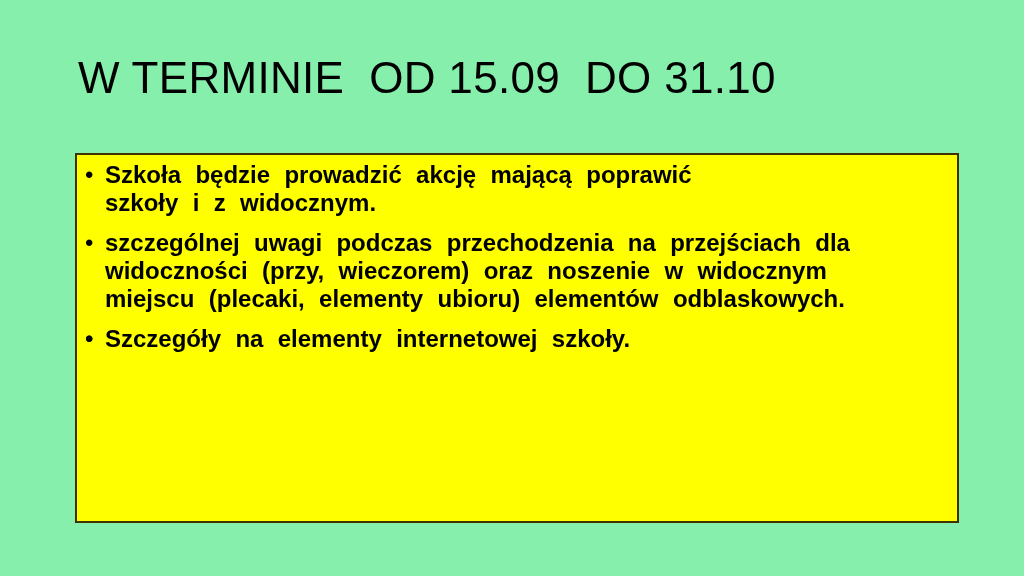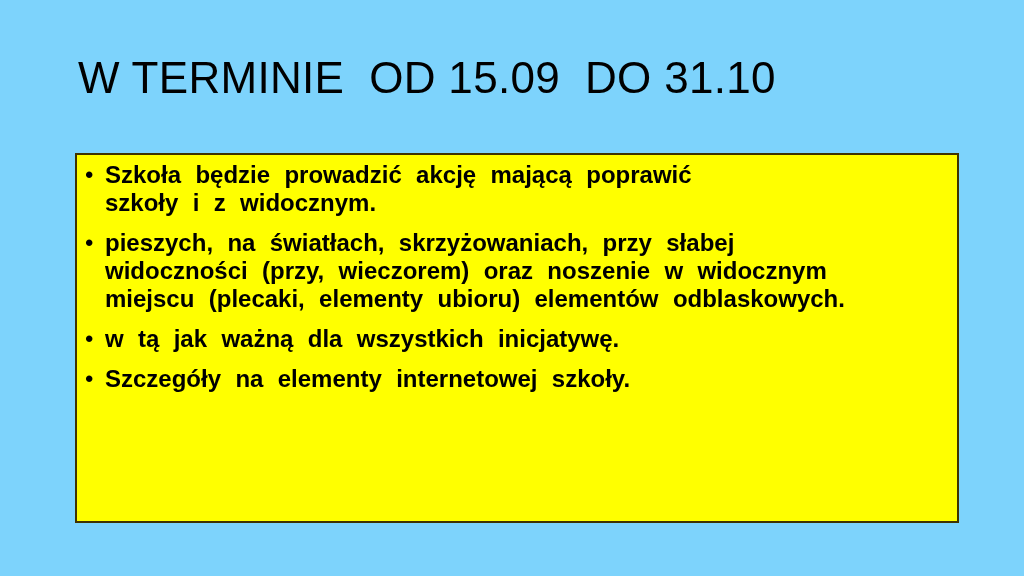--- a/index.html
+++ b/index.html
@@ -4,21 +4,21 @@
 <style>
   html, body {
     margin: 0;
     padding: 0;
     background: #ffffff;
   }
   .slide {
     position: relative;
     width: 1024px;
     height: 576px;
-    background: #7dd3fc;
+    background: #86efac;
     font-family: "Liberation Sans", sans-serif;
     overflow: hidden;
   }
   .title {
     position: absolute;
     left: 78px;
     top: 53px;
     margin: 0;
     font-size: 44px;
     font-weight: 400;
@@ -76,28 +76,27 @@
     <ul class="bullet-list">
 
       <li class="bullet-item">
         <span class="bullet-marker">•</span>
         <span class="line">Szkoła będzie prowadzić akcję mającą poprawić</span>
         <span class="line">szkoły i z widocznym.</span>
       </li>
 
       <li class="bullet-item">
         <span class="bullet-marker">•</span>
-        <span class="line">pieszych, na światłach, skrzyżowaniach, przy słabej</span>
+        <span class="line">szczególnej uwagi podczas przechodzenia na przejściach dla</span>
         <span class="line">widoczności (przy, wieczorem) oraz noszenie w widocznym</span>
         <span class="line">miejscu (plecaki, elementy ubioru) elementów odblaskowych.</span>
       </li>
 
       <li class="bullet-item">
         <span class="bullet-marker">•</span>
-        <span class="line">w tą jak ważną dla wszystkich inicjatywę.</span>
       </li>
 
       <li class="bullet-item">
         <span class="bullet-marker">•</span>
         <span class="line">Szczegóły na elementy internetowej szkoły.</span>
       </li>
 
     </ul>
   </div>
 

